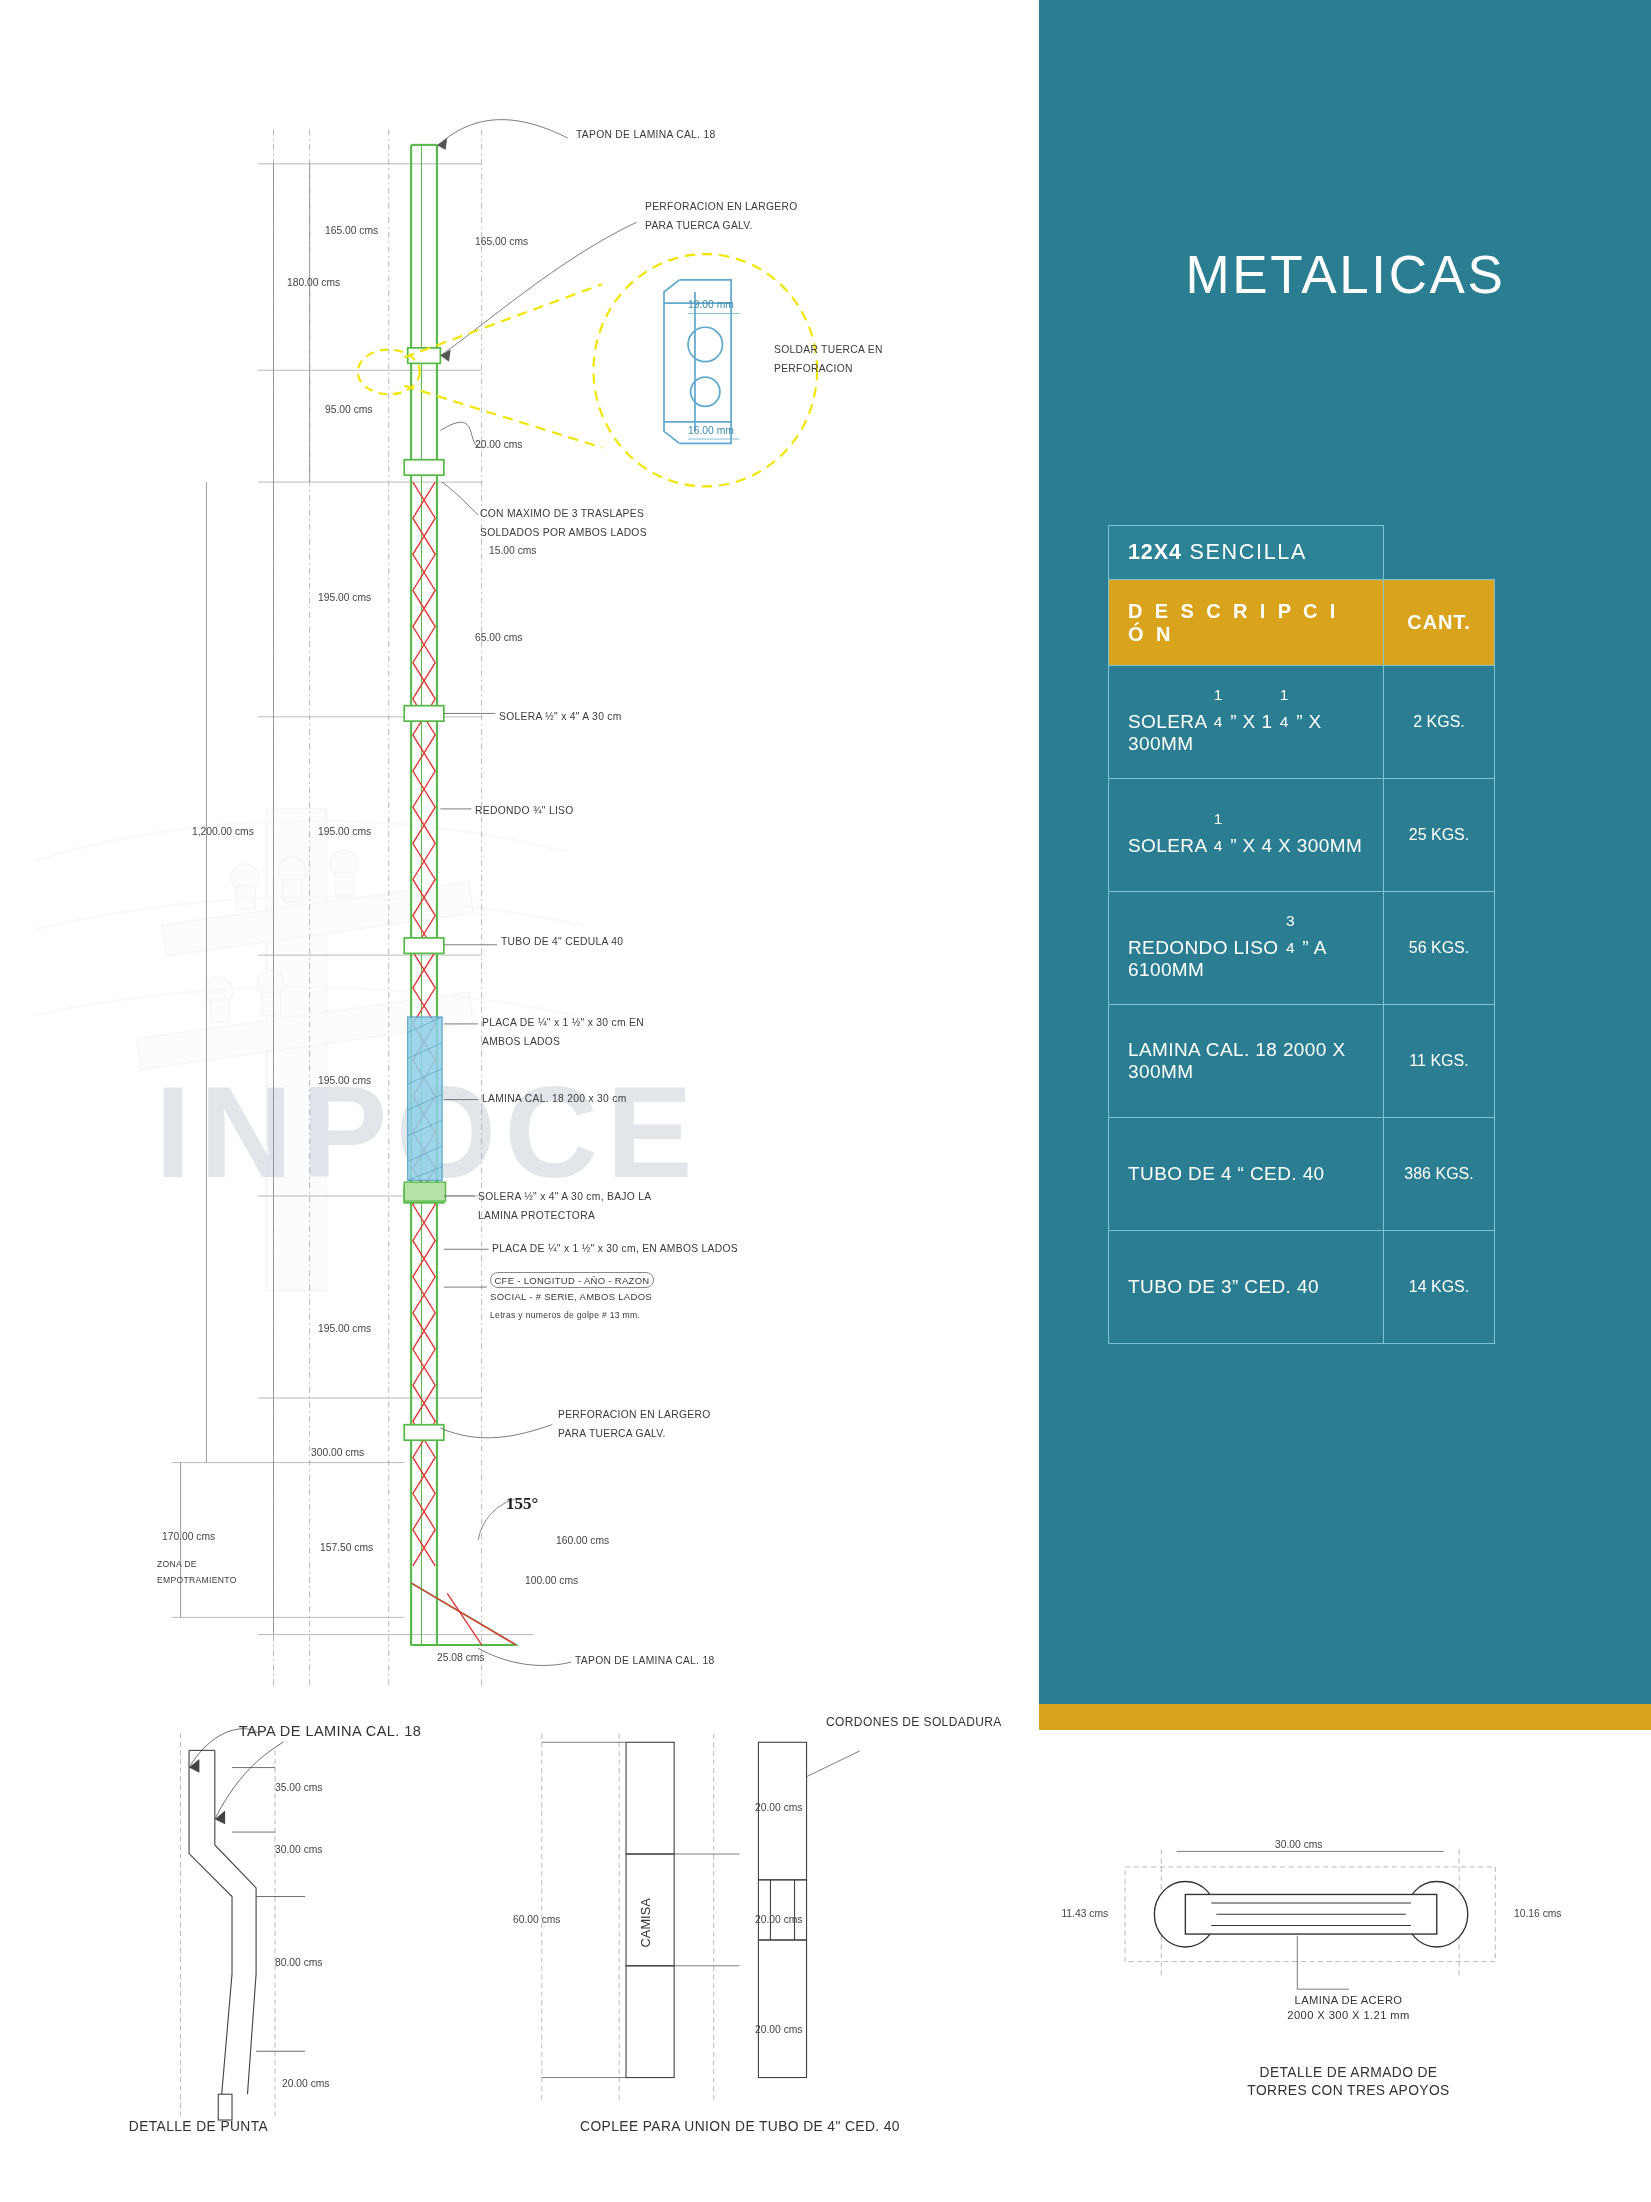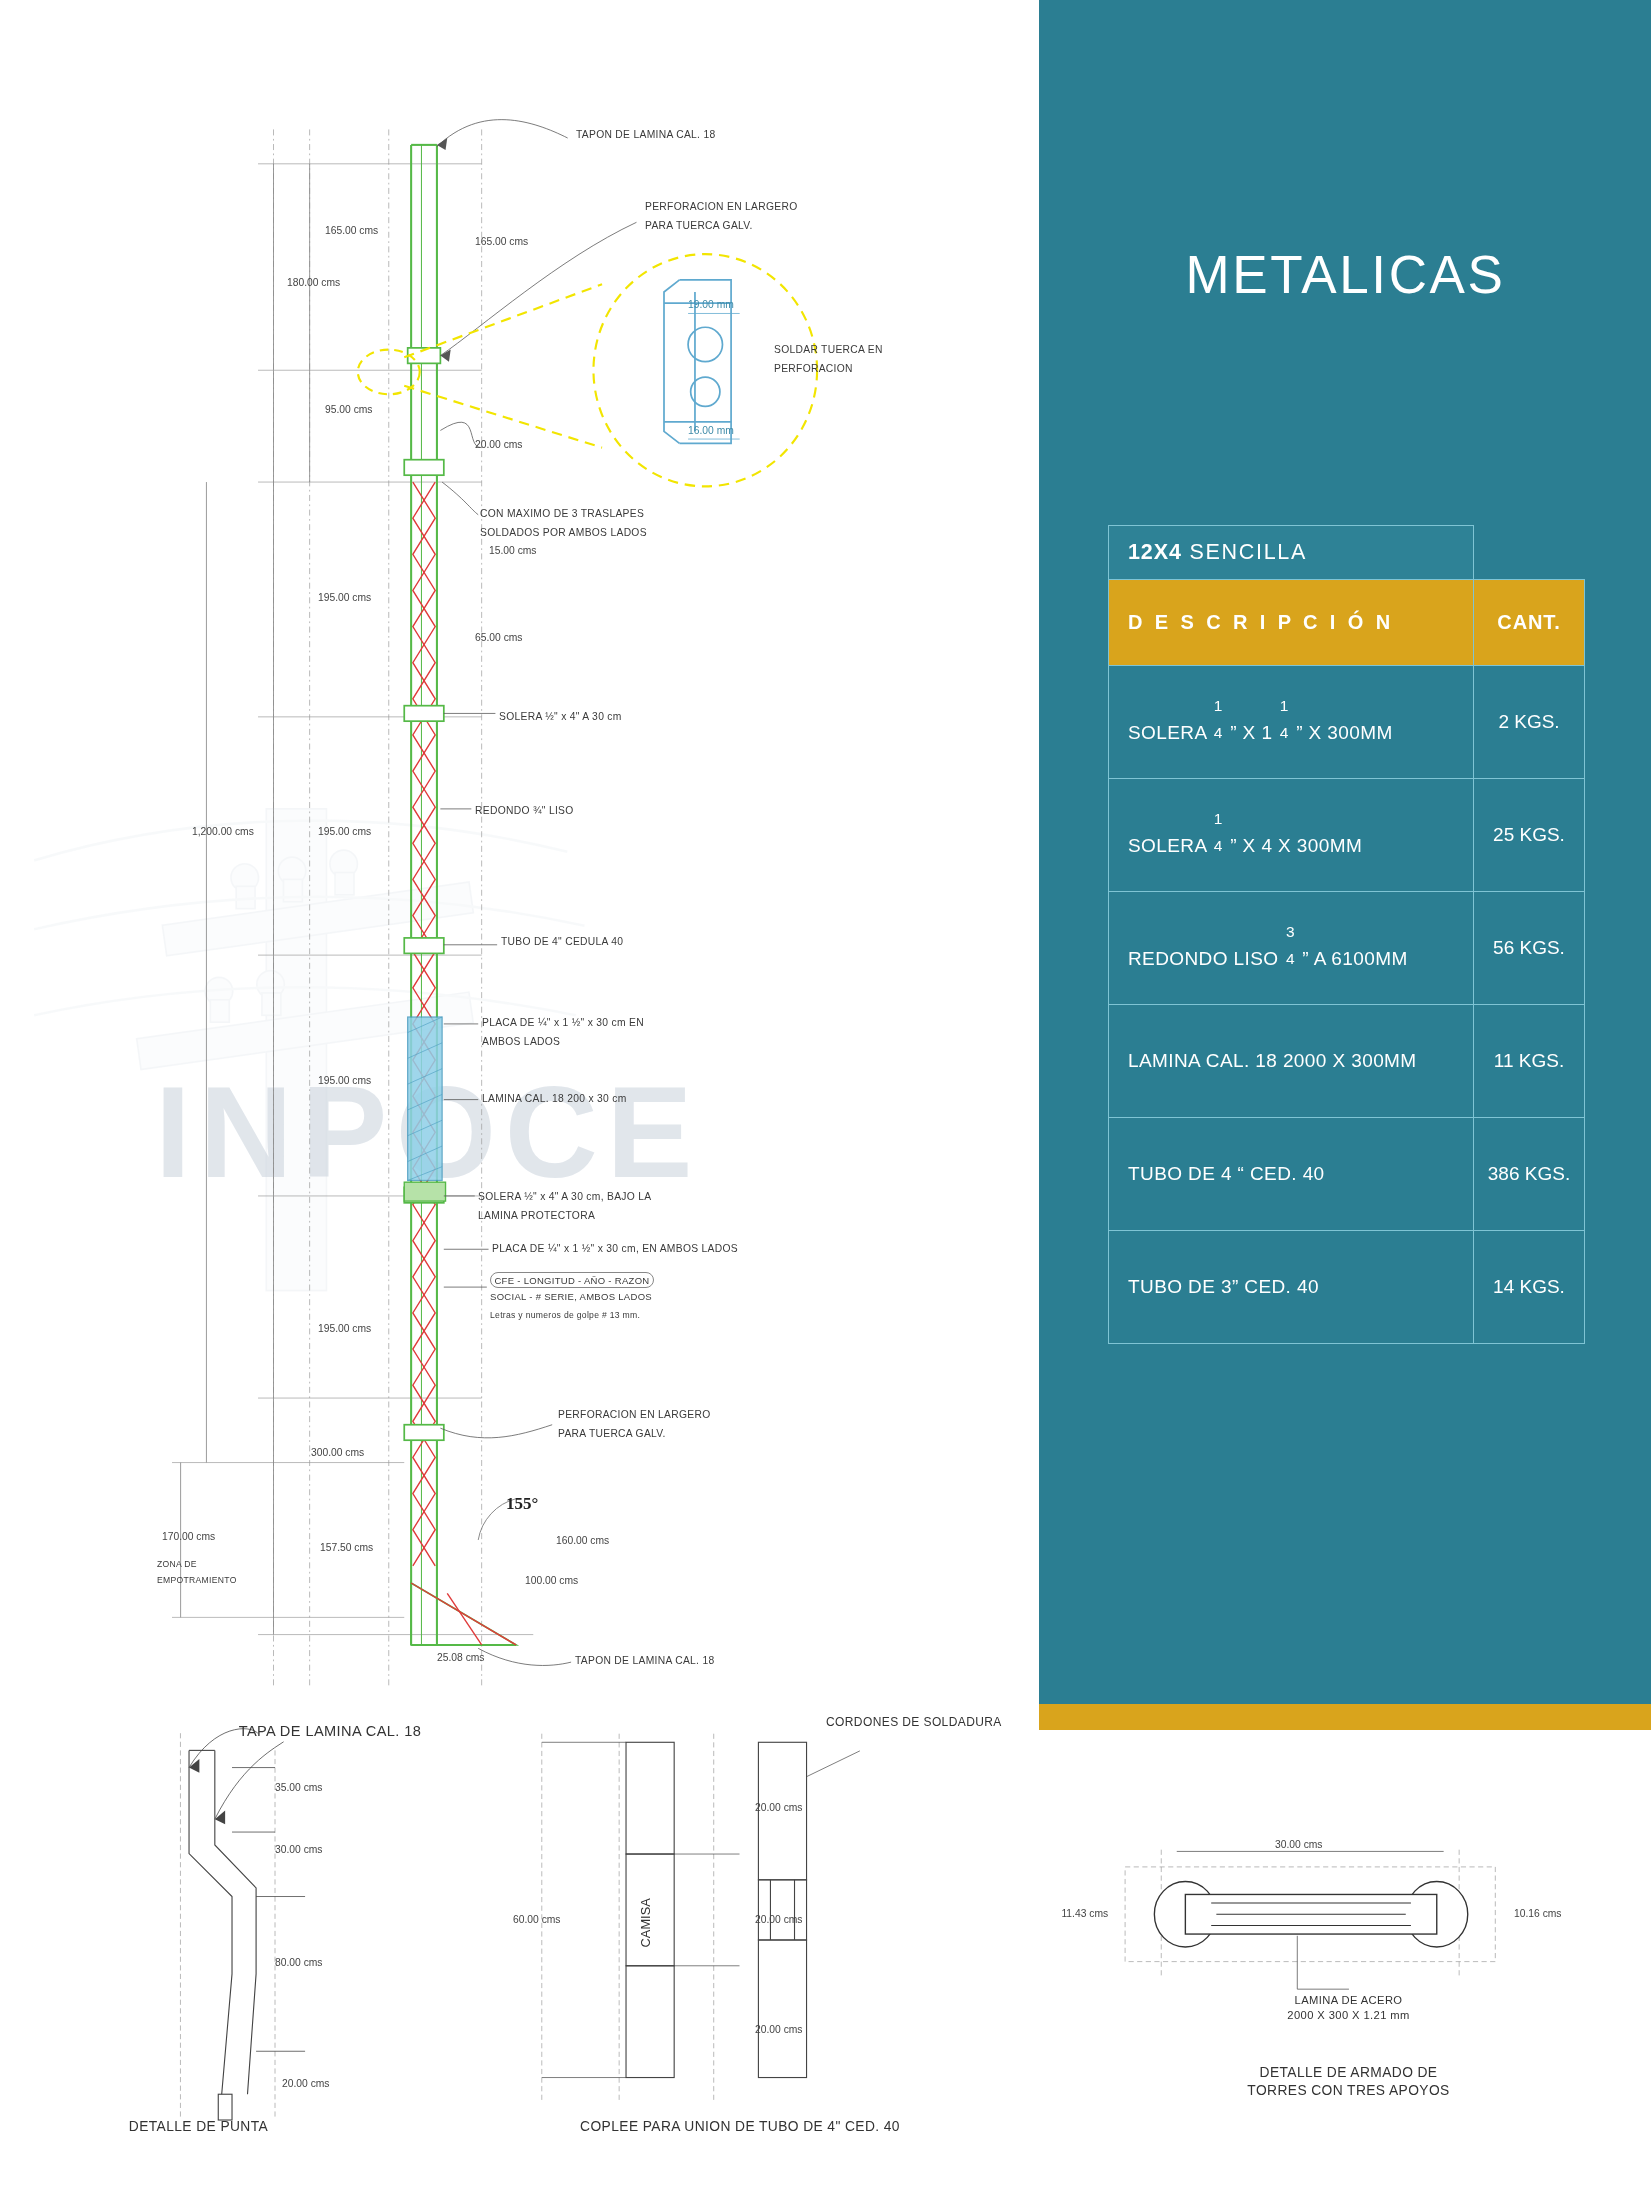--- a/index.html
+++ b/index.html
@@ -7,28 +7,28 @@
 
   
   .panel{position:absolute;left:1039px;top:0;width:613px;height:1704px;background:#2b7e92;}
   .panel-title{position:absolute;left:1039px;top:241px;width:613px;text-align:center;}
   .panel-title .t1{font-size:45px;letter-spacing:15.5px;color:#4ec3dd;font-weight:bold;line-height:1.1;}
   .panel-title .t2{font-size:53px;letter-spacing:2.6px;color:#ffffff;font-weight:normal;line-height:1.1;margin-top:5.2px;}
 
   .gold-bar{position:absolute;left:1039px;top:1704px;width:613px;height:26px;background:#d9a41c;}
 
   
-  .tbl{position:absolute;left:1108px;top:525px;width:477px;border-collapse:collapse;}
+  .tbl{position:absolute;left:1108px;top:525px;width:387px;border-collapse:collapse;}
   .tbl td,.tbl th{border:0.9px solid #7fc4d4;color:#ffffff;}
   .tbl .hdr-top{background:#2e8296;height:53px;padding:0 19px;font-size:21.5px;letter-spacing:1.7px;text-align:left;}
   .tbl .hdr-top b{font-weight:bold;letter-spacing:0.9px;}
   .tbl .hdr-gold{background:#d9a41c;height:53px;color:#ffffff;font-size:20px;font-weight:bold;letter-spacing:3.4px;padding:0 19px;text-align:left;}
   .tbl .hdr-gold.cant{letter-spacing:0.9px;text-align:center;padding:16px;margin-left:26px;}
   .tbl td.desc{height:112px;padding:0 19px;font-size:19px;letter-spacing:0.4px;vertical-align:middle;}
-  .tbl td.cant{width:108px;text-align:center;font-size:19px;vertical-align:middle;}
+  .tbl td.cant{width:108px;text-align:center;font-size:16px;vertical-align:middle;}
   .frac{display:inline-block;vertical-align:-1.7px;text-align:center;line-height:1;font-size:15.5px;margin:0 1.7px;position:relative;top:-2.6px;}
   .frac .n{display:block;}
   .frac .d{display:block;margin-top:11.2px;}
 
   
   .draw{position:absolute;left:0;top:0;width:1039px;height:1721px;}
   .lbl{position:absolute;font-size:10.3px;color:#3a3a3a;letter-spacing:0.3px;white-space:nowrap;font-family:"Liberation Sans",sans-serif;}
   .lbl.sm{font-size:9.5px;border-radius:8px;}
   .lbl.xs{font-size:8.6px;}
   .dim{position:absolute;font-size:10.3px;color:#444;white-space:nowrap;}

